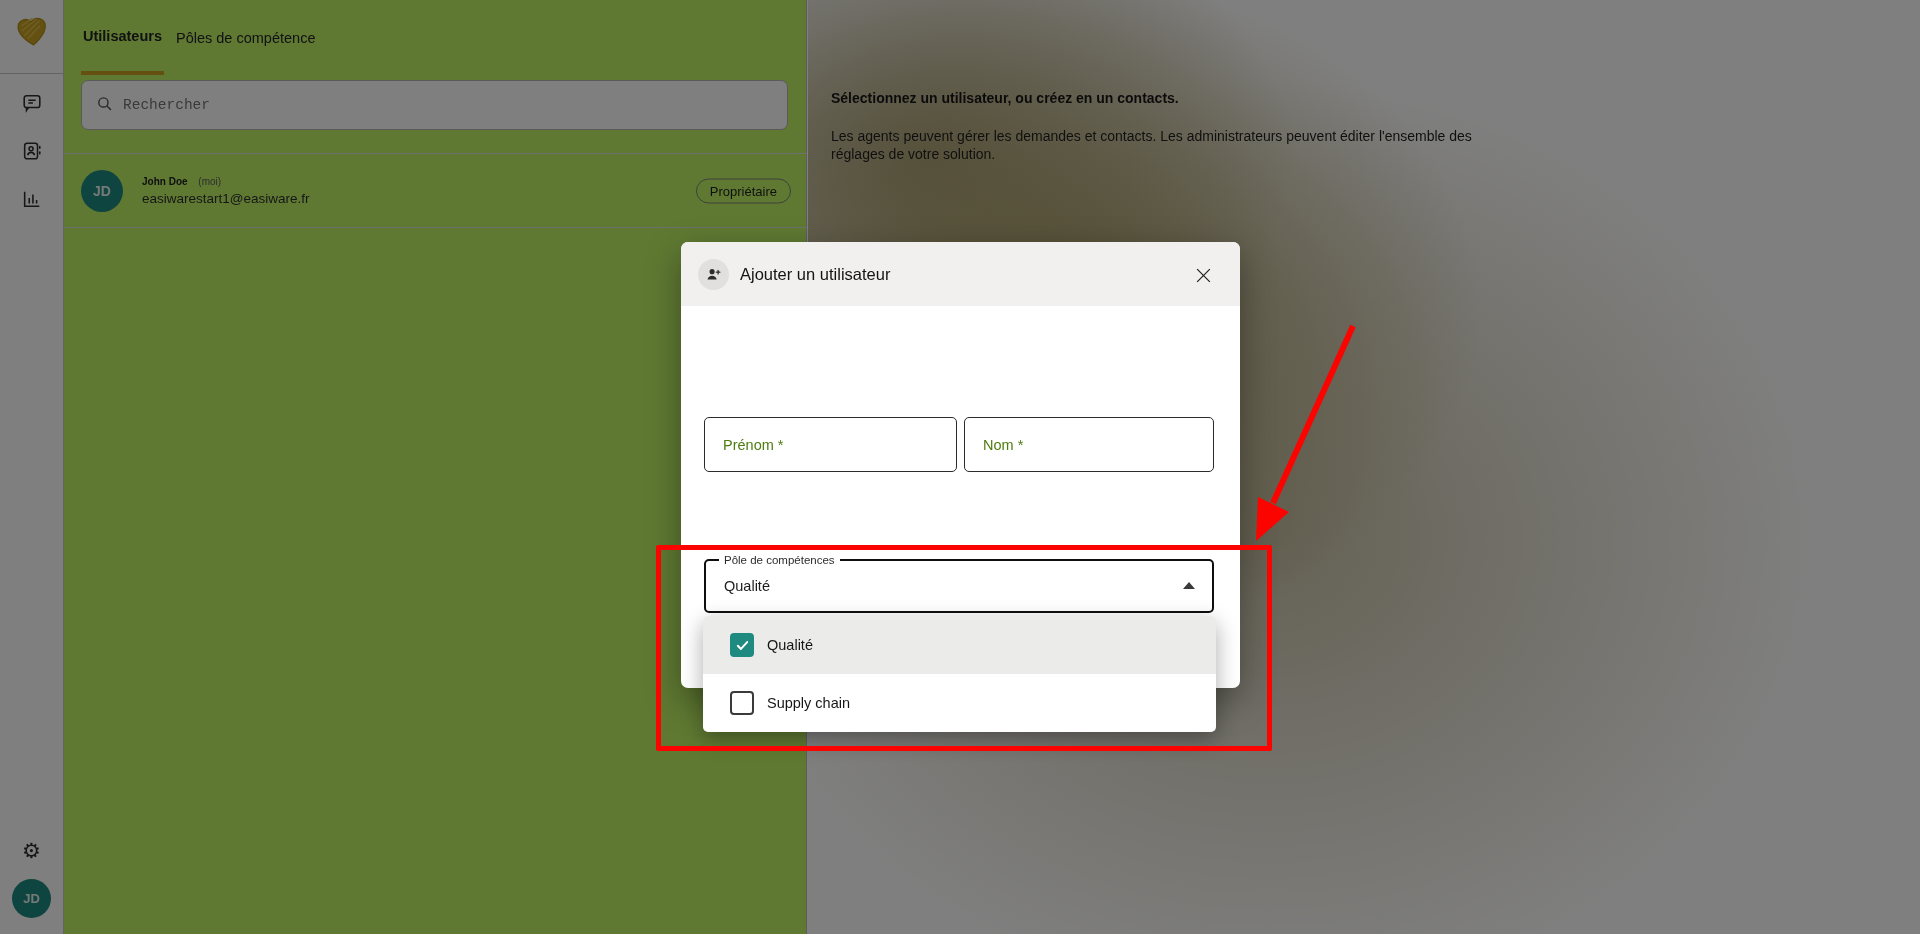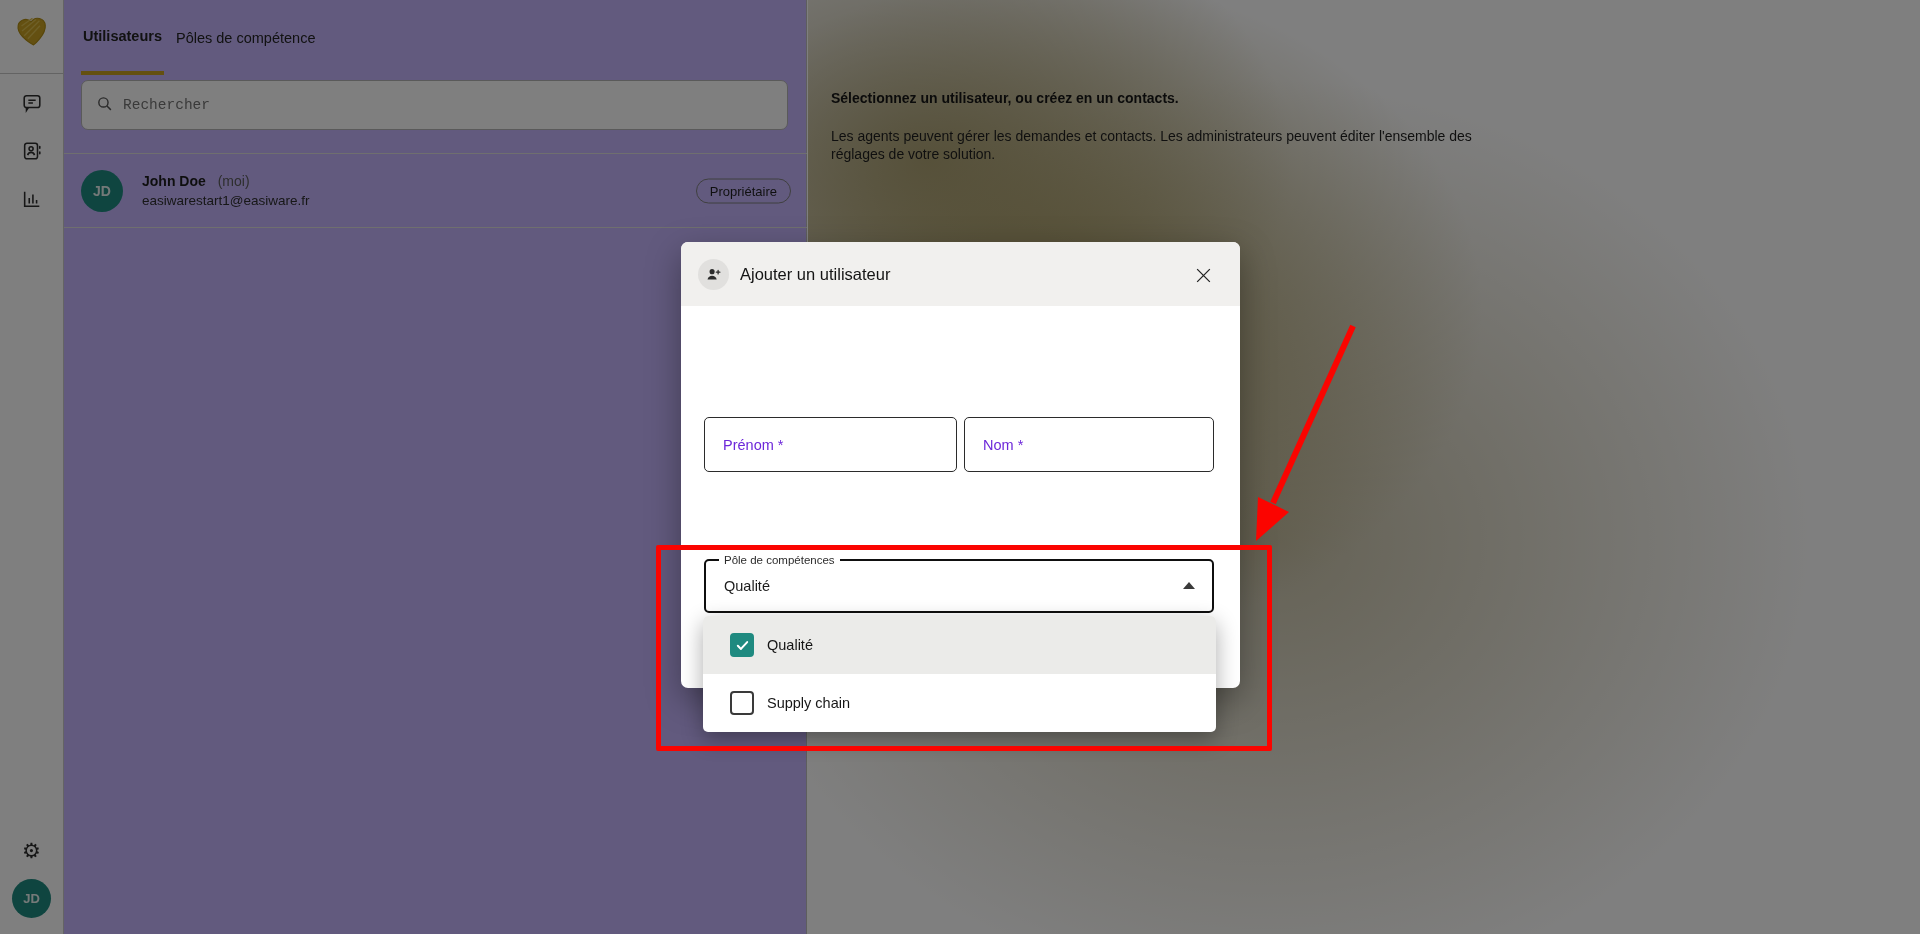--- a/index.html
+++ b/index.html
@@ -13,38 +13,38 @@
   .logo-box { position:absolute; left:0; top:0; width:63px; height:74px; border-bottom:1px solid #c6c6c6;
               display:flex; align-items:flex-start; justify-content:center; padding-top:10px; }
   .side-icon { position:absolute; left:0; width:63px; display:flex; justify-content:center; color:#2e2e2e; cursor:pointer; }
   .side-icon svg { stroke:#2e2e2e; }
   .gear-glyph { font-size:21px; line-height:21px; color:#2e2e2e; }
   .side-avatar { position:absolute; left:12px; top:879px; width:39px; height:39px; border-radius:50%;
                  display:flex; align-items:center; justify-content:center;
                  color:#eaf4f2; font-size:13px; font-weight:bold; }
 
   
-  .list-panel { position:absolute; left:64px; top:0; width:743px; height:934px; background:#c4b5fd;
+  .list-panel { position:absolute; left:64px; top:0; width:743px; height:934px; background:#bef264;
                 border-right:1px solid #bdbdbd; z-index:5; }
   .tabs-row { position:absolute; left:0; top:0; width:100%; height:75px; }
   .tab { position:absolute; top:0; height:75px; display:flex; align-items:center; font-size:14.5px; color:#242424; cursor:pointer; }
   .tab-users { left:17px; font-weight:bold; border-bottom:4px solid #c9a120; padding:0 2px; }
   .tab-poles { left:112px; font-weight:400; }
   .search-box { position:absolute; left:17px; top:80px; width:707px; height:50px; border:1px solid #b5b5b5;
                 border-radius:7px; display:flex; align-items:center; padding:0 14px; background:#fff; }
   .search-box input { border:none; outline:none; font-size:14.5px; color:#3a3a3a; background:transparent;
                       margin-left:10px; width:600px; font-family:Liberation Mono, monospace; }
   .search-box input::placeholder { color:#757575; }
   .user-row { position:absolute; left:0; width:743px; display:flex; align-items:center; padding-left:17px; cursor:pointer; }
   .row-1 { top:153px; height:75px; border-top:1px solid #dedede; border-bottom:1px solid #dedede; }
   .row-2 { top:229px; height:67px; border-bottom:1px solid #dedede; }
   .avatar { width:42px; height:42px; border-radius:50%; display:flex; align-items:center; justify-content:center;
             color:#e9f3f1; font-size:14px; font-weight:bold; flex:0 0 auto; }
   .user-texts { margin-left:19px; }
-  .user-name-line { font-size:14px; color:#1d1d1d; }
+  .user-name-line { font-size:10px; color:#1d1d1d; }
   .user-name { font-weight:bold; }
   .user-suffix { color:#5c5c5c; margin-left:8px; font-weight:400; }
   .user-email { font-size:13.5px; color:#2f2f2f; margin-top:4px; }
   .owner-badge { position:absolute; right:16px; top:50%; transform:translateY(-50%);
                  border:1px solid #7f7f7f; border-radius:14px; padding:4px 13px; font-size:13px; color:#1f1f1f; background:transparent; }
 
   
   .right-panel { position:absolute; left:808px; top:0; width:1112px; height:934px;
     background:
       radial-gradient(620px 480px at 240px 310px, rgba(167,153,96,0.95), rgba(167,153,96,0) 70%),
@@ -66,21 +66,21 @@
   .header-chip { width:31px; height:31px; border-radius:50%; background:#e1e0de; display:flex;
                  align-items:center; justify-content:center; flex:0 0 auto; }
   .modal-title { margin-left:11px; font-size:16.5px; font-weight:normal; color:#141414; }
   .close-btn { position:absolute; right:26px; top:22px; width:22px; height:22px; cursor:pointer; display:flex;
                align-items:center; justify-content:center; }
 
   .field { position:absolute; border:1px solid #2b2b2b; border-radius:5px; background:#fff; }
   .field-label-notch { position:absolute; top:-8px; left:13px; background:#fff; padding:0 5px;
                        font-size:11.5px; color:#2c2c2c; line-height:15px; }
   .field-value { position:absolute; left:18px; top:50%; transform:translateY(-50%); font-size:14.5px; color:#1c1c1c; }
-  .field-ph { position:absolute; left:18px; top:50%; transform:translateY(-50%); font-size:14.5px; color:#6d28d9; }
+  .field-ph { position:absolute; left:18px; top:50%; transform:translateY(-50%); font-size:14.5px; color:#4d7c0f; }
   .role-field { left:23px; top:104px; width:510px; height:56px; cursor:pointer; }
   .firstname-field { left:23px; top:175px; width:253px; height:55px; cursor:text; }
   .lastname-field { left:283px; top:175px; width:250px; height:55px; cursor:text; }
   .email-field { left:23px; top:245px; width:510px; height:54px; cursor:text; }
   .pole-field { left:23px; top:317px; width:510px; height:54px; border-width:2px; border-color:#0f0f0f; cursor:pointer; }
   .caret-down { position:absolute; right:17px; top:50%; margin-top:-3px; width:0; height:0;
                 border-left:6px solid transparent; border-right:6px solid transparent; border-top:7px solid #3a3a3a; }
   .caret-up { position:absolute; right:17px; top:50%; margin-top:-4px; width:0; height:0;
               border-left:6px solid transparent; border-right:6px solid transparent; border-bottom:7px solid #3a3a3a; }
 

